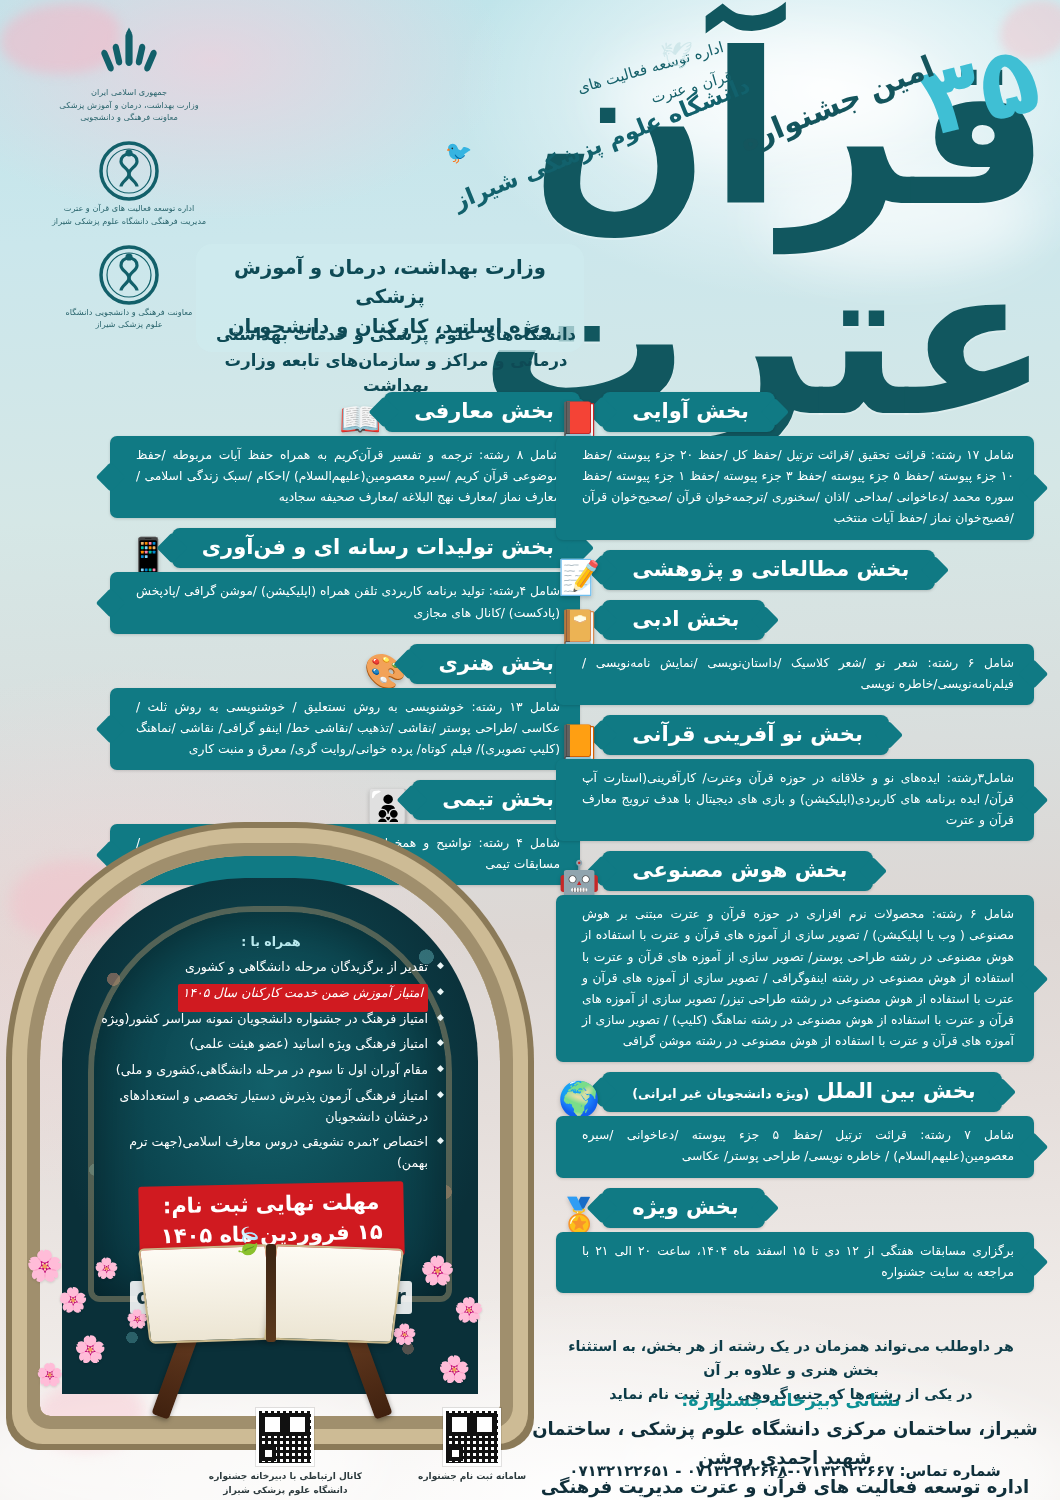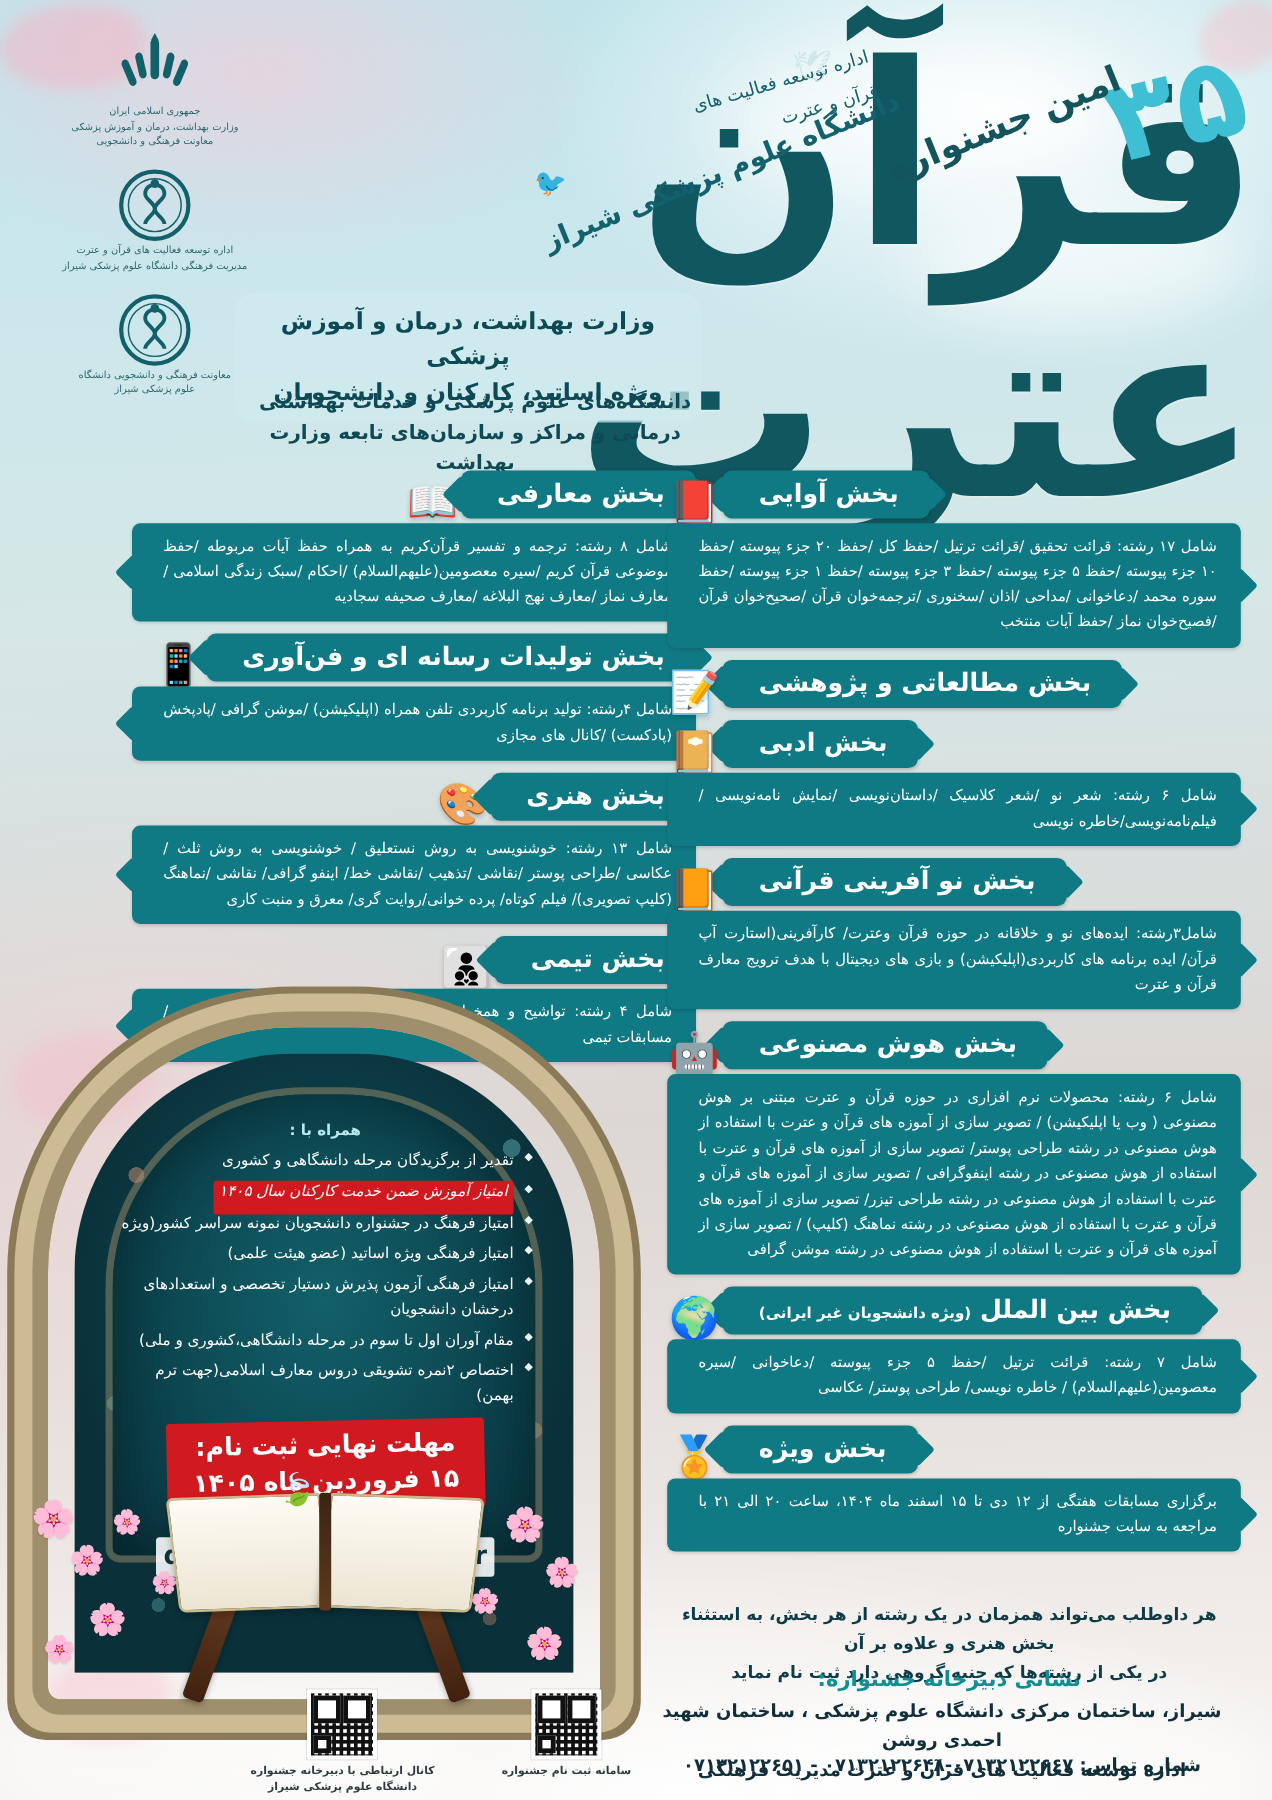--- a/index.html
+++ b/index.html
@@ -243,21 +243,21 @@
     font-size:14.2px; font-weight:bold; line-height:1.7;
   }
   .foot-title {
     position:absolute; left:556px; top:1390px; width:470px;
     text-align:center; direction:rtl; color:#0d8f93;
     font-size:17.5px; font-weight:bold;
   }
   .foot-addr {
     position:absolute; left:530px; top:1414px; width:510px;
     text-align:center; direction:rtl; color:#102f3a;
-    font-size:15px; font-weight:bold; line-height:1.62;
+    font-size:18px; font-weight:bold; line-height:1.62;
   }
   .foot-tel {
     position:absolute; left:530px; top:1462px; width:510px;
     text-align:center; direction:rtl; color:#102f3a;
     font-size:15px; font-weight:bold;
   }
 </style>
 </head>
 <body>
 
@@ -444,22 +444,22 @@
     <div class="arch-tile"></div>
     <div class="arch-inner"></div>
 
     <div class="arch-content">
       <div class="hamrah">همراه با :</div>
       <ul class="blist">
         <li>تقدیر از برگزیدگان مرحله دانشگاهی و کشوری</li>
         <li class="hl"><span class="mark">امتیاز آموزش ضمن خدمت کارکنان سال ۱۴۰۵</span></li>
         <li>امتیاز فرهنگ در جشنواره دانشجویان نمونه سراسر کشور(ویژه</li>
         <li>امتیاز فرهنگی ویژه اساتید (عضو هیئت علمی)</li>
+        <li>مقام آوران اول تا سوم در مرحله دانشگاهی،کشوری و ملی)</li>
         <li>امتیاز فرهنگی آزمون پذیرش دستیار تخصصی و استعدادهای درخشان دانشجویان</li>
-        <li>مقام آوران اول تا سوم در مرحله دانشگاهی،کشوری و ملی)</li>
         <li>اختصاص ۲نمره تشویقی دروس معارف اسلامی(جهت ترم بهمن)</li>
       </ul>
 
       <div class="deadline">
         <div>مهلت نهایی ثبت نام:</div>
         <div>۱۵ فروردین ماه ۱۴۰۵</div>
       </div>
 
       <div class="reg-via">ثبت نام از طریق سامانه :</div>
       <div class="url-pill">quran.behdasht.gov.ir</div>

